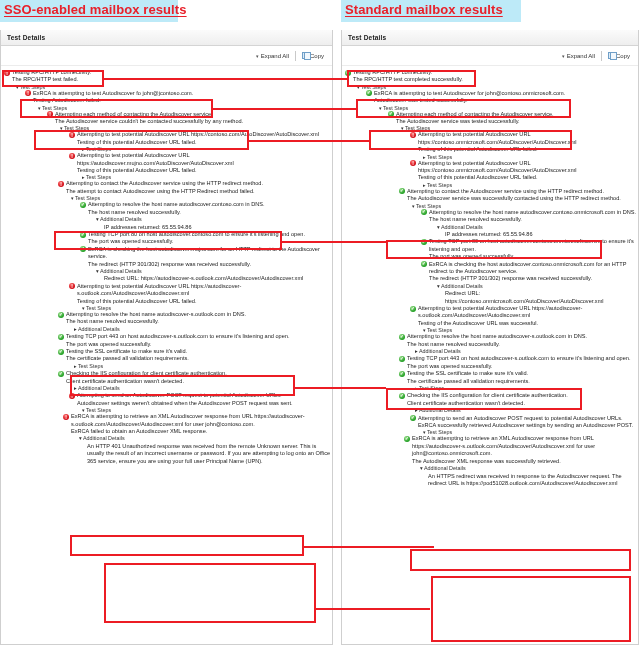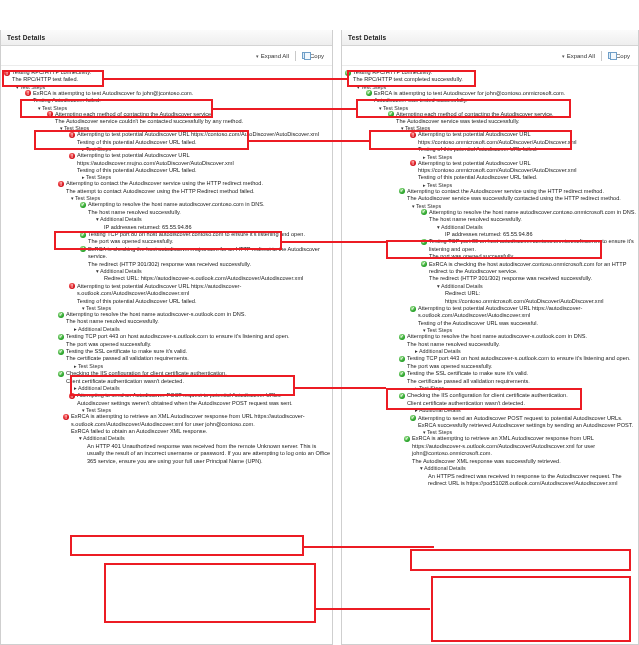--- a/index.html
+++ b/index.html
@@ -114,20 +114,26 @@
     height: 2px;
     background: #ec1c24;
     z-index: 4;
   }
 </style>
 </head>
 <body>
 
 <div id="root">
 
+  <div class="head-band" id="band-left">
+    <span class="htxt">SSO-enabled mailbox results</span>
+  </div>
+  <div class="head-band" id="band-right">
+    <span class="htxt">Standard mailbox results</span>
+  </div>
 
   <div class="panel" id="panel-left">
     <div class="panel-title">Test Details</div>
     <div class="toolbar">
       <div class="tool-btn">
         <span class="chev">▾</span>
         <span>Expand All</span>
       </div>
       <div class="tool-sep"></div>
       <div class="tool-btn">

